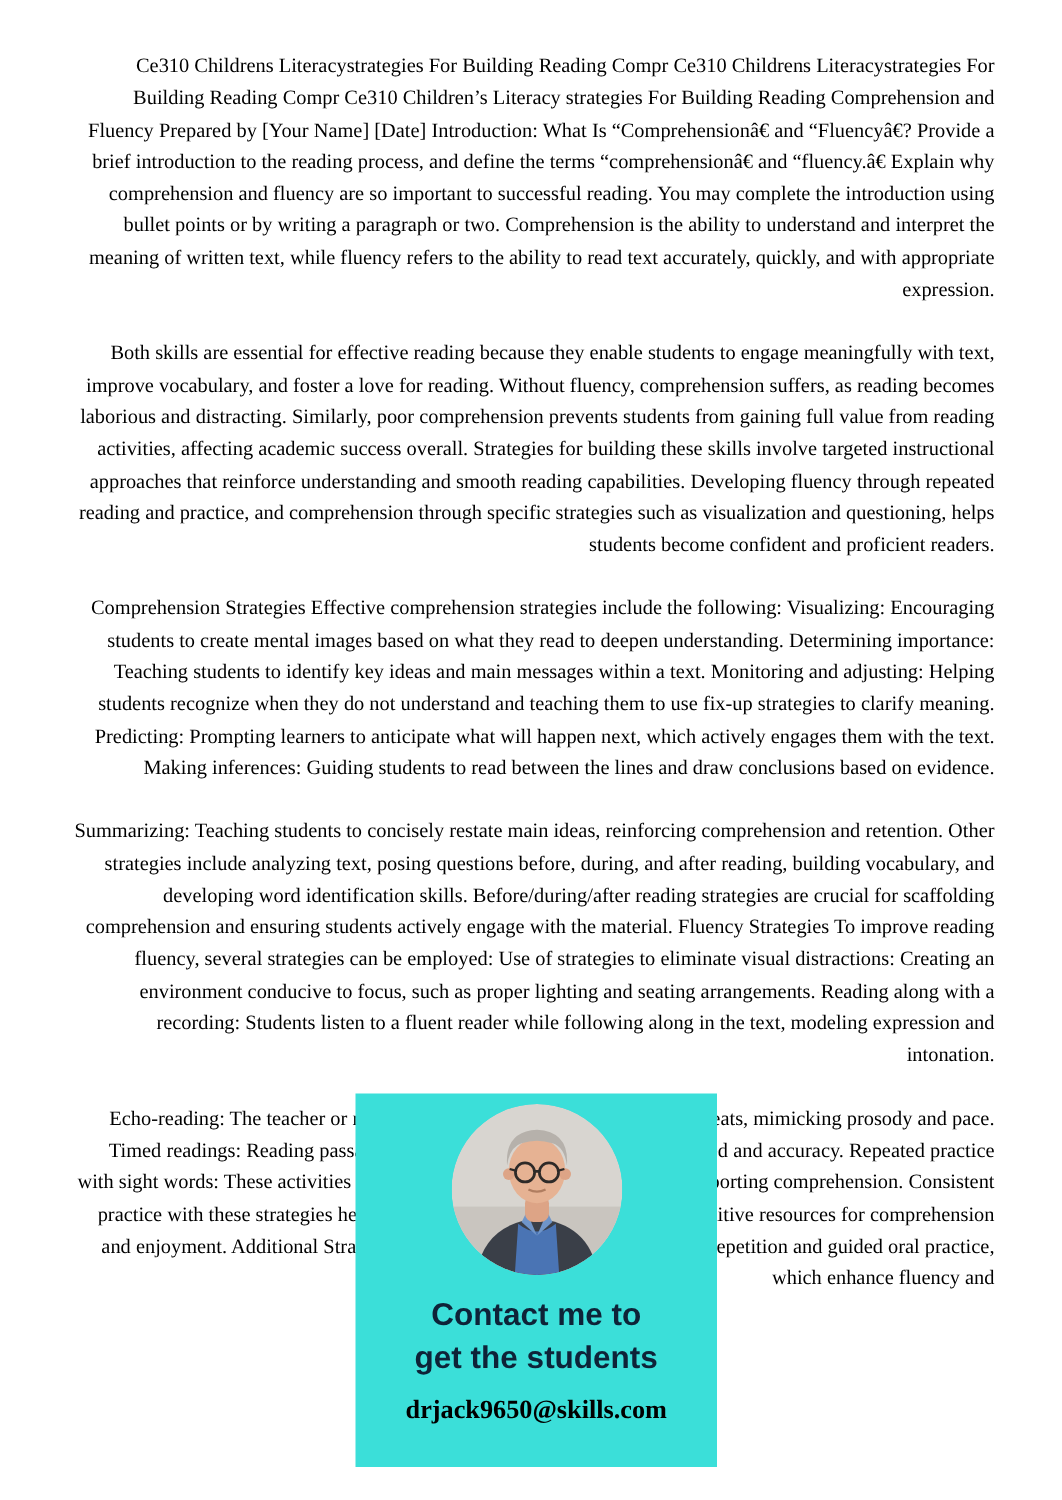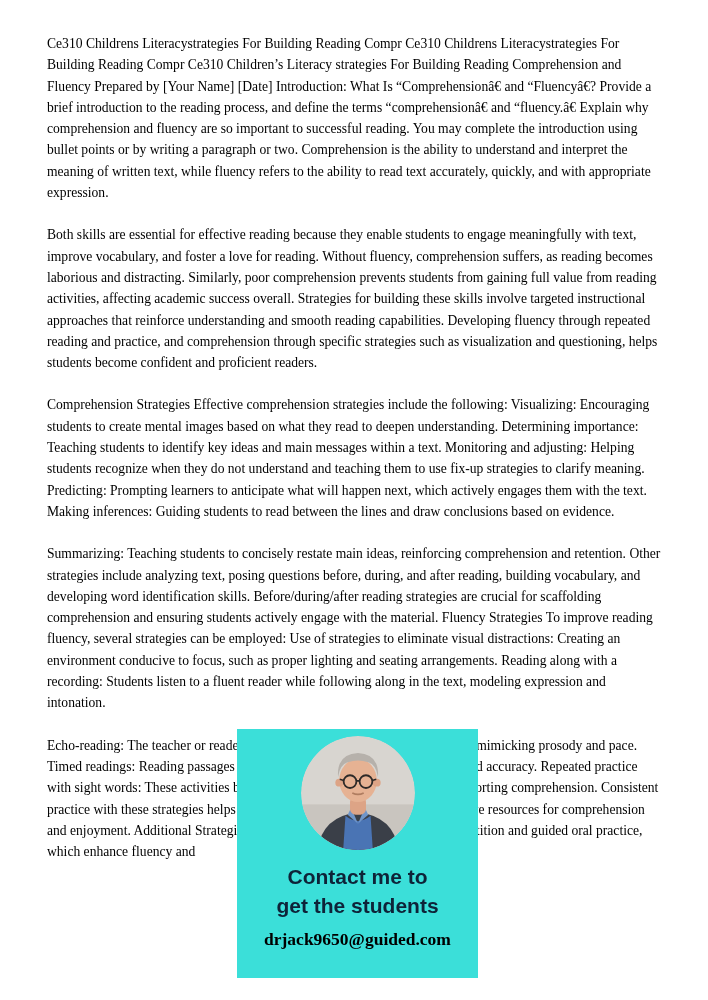--- a/index.html
+++ b/index.html
@@ -15,21 +15,21 @@
     font-family: "Liberation Serif", serif;
   }
   .doc-text {
     position: absolute;
     left: 47px;
     top: 33px;
     width: 616px;
     font-size: 13.6px;
     line-height: 21.3px;
     color: #000000;
-    text-align: left;
+    text-align: right;
   }
   .doc-text p {
     margin: 0 0 21px 0;
     padding: 0;
   }
   .contact-card {
     position: absolute;
     left: 237px;
     top: 729px;
     width: 241px;
@@ -113,14 +113,14 @@
         <line x1="62.5" y1="39" x2="66" y2="38" stroke="#2e2a28" stroke-width="1.3"></line>
 
         <path d="M45 50 Q50 52.5 55 50" fill="none" stroke="#b07d60" stroke-width="1.4"></path>
       </g>
     </svg>
   </div>
   <div class="contact-title">
     <div>Contact me to</div>
     <div>get the students</div>
   </div>
-  <div class="contact-email">drjack9650@guided.com</div>
+  <div class="contact-email">drjack9650@skills.com</div>
 </div>
 
 </body></html>

